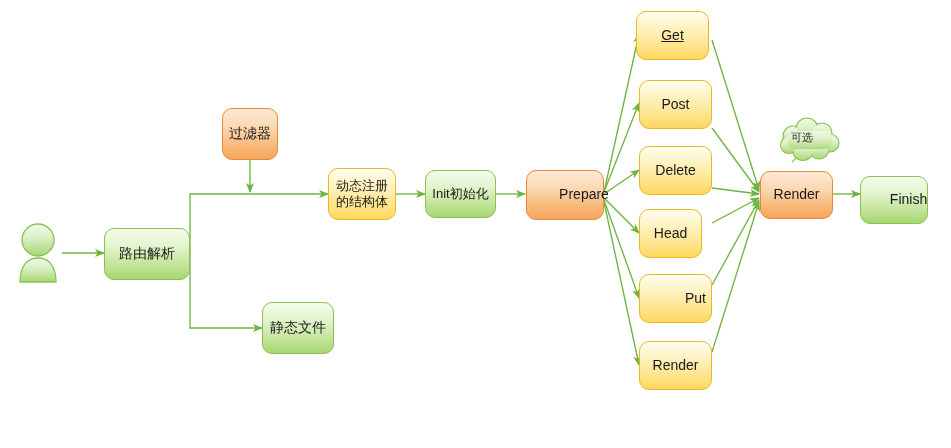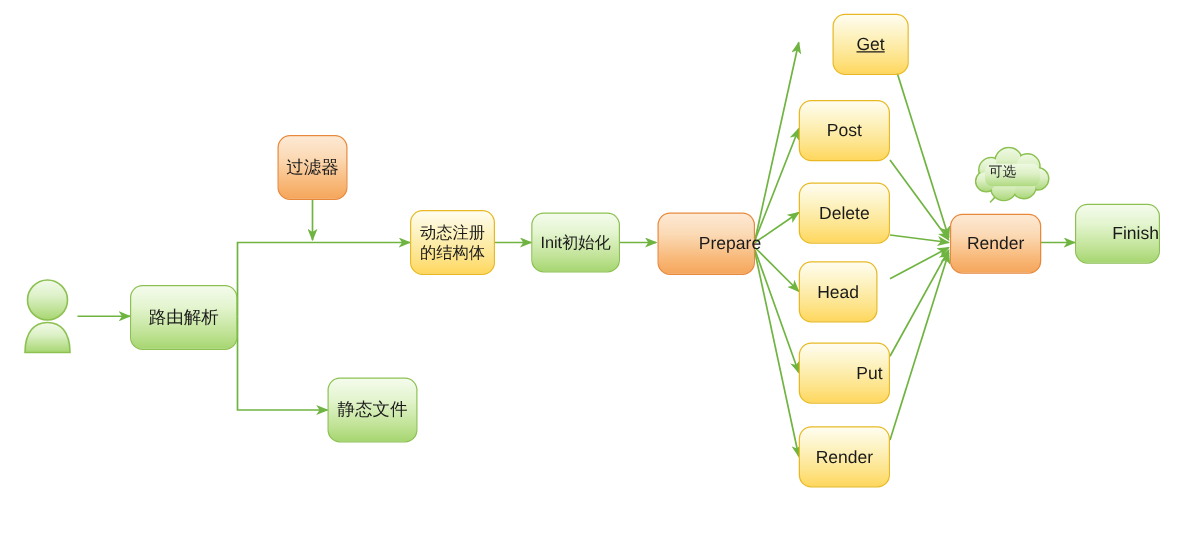--- a/index.html
+++ b/index.html
@@ -149,21 +149,21 @@
   </div>
 
   <div class="node green fs13" style="left:425px; top:170px; width:71px; height:48px;">
     <span class="node-label">Init初始化</span>
   </div>
 
   <div class="node orange fs14" style="left:526px; top:170px; width:78px; height:50px;padding-left:38px;">
     <span class="node-label">Prepare</span>
   </div>
 
-  <div class="node yellow fs14" style="left:666px; top:11px; width:61px; height:49px;text-decoration:underline;">
+  <div class="node yellow fs14" style="left:636px; top:11px; width:73px; height:49px;text-decoration:underline;">
     <span class="node-label">Get</span>
   </div>
   <div class="node yellow fs14" style="left:639px; top:146px; width:73px; height:49px;">
     <span class="node-label">Delete</span>
   </div>
   <div class="node yellow fs14" style="left:639px; top:80px; width:73px; height:49px;">
     <span class="node-label">Post</span>
   </div>
   <div class="node yellow fs14" style="left:639px; top:209px; width:63px; height:49px;">
     <span class="node-label">Head</span>
@@ -172,21 +172,21 @@
     <span class="node-label">Put</span>
   </div>
   <div class="node yellow fs14" style="left:639px; top:341px; width:73px; height:49px;">
     <span class="node-label">Render</span>
   </div>
 
   <div class="node orange fs14" style="left:760px; top:171px; width:73px; height:48px;">
     <span class="node-label">Render</span>
   </div>
 
-  <div class="node green fs14" style="left:860px; top:163px; width:68px; height:48px;padding-left:29px;">
+  <div class="node green fs14" style="left:860px; top:176px; width:68px; height:48px;padding-left:29px;">
     <span class="node-label">Finish</span>
   </div>
 
   <div id="cloud-note" style="left:776px; top:117px; width:68px; height:48px;">
     <svg width="68" height="48" viewBox="0 0 68 48" xmlns="http://www.w3.org/2000/svg">
       <defs>
         <linearGradient id="gCloud" x1="0" y1="0" x2="0" y2="1">
           <stop offset="0%" stop-color="#eef9e2"></stop>
           <stop offset="45%" stop-color="#ddf0c6"></stop>
           <stop offset="100%" stop-color="#aed97f"></stop>

